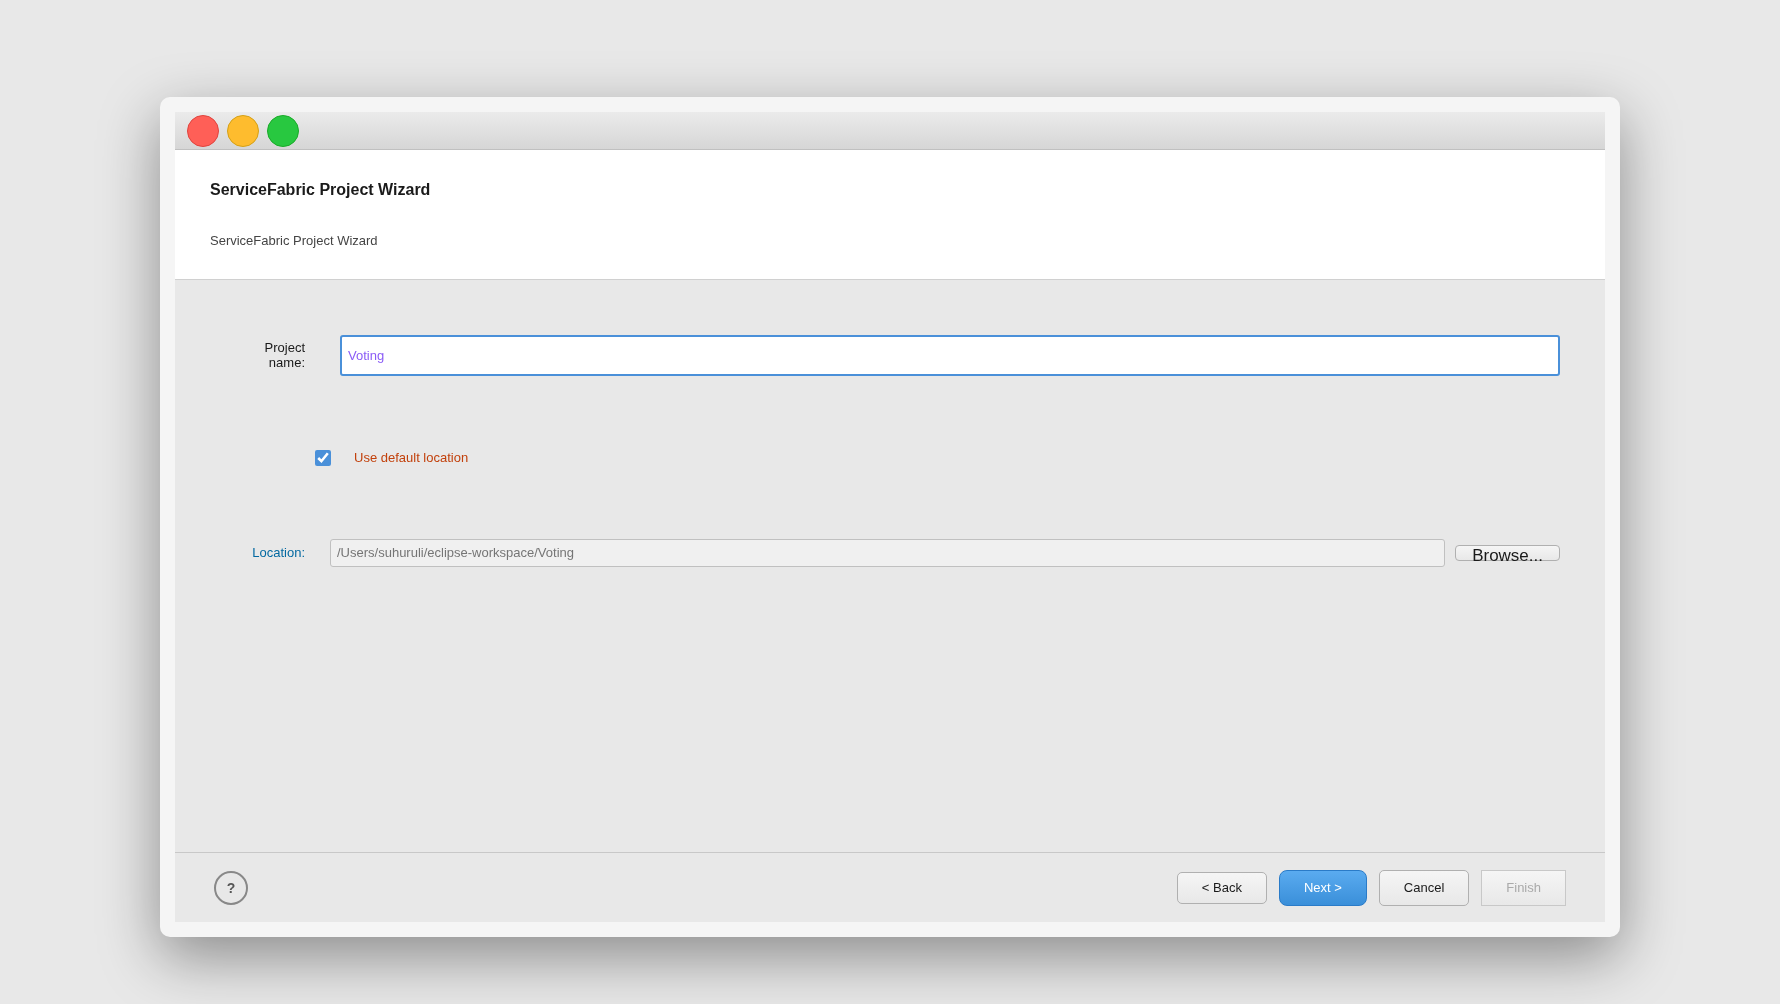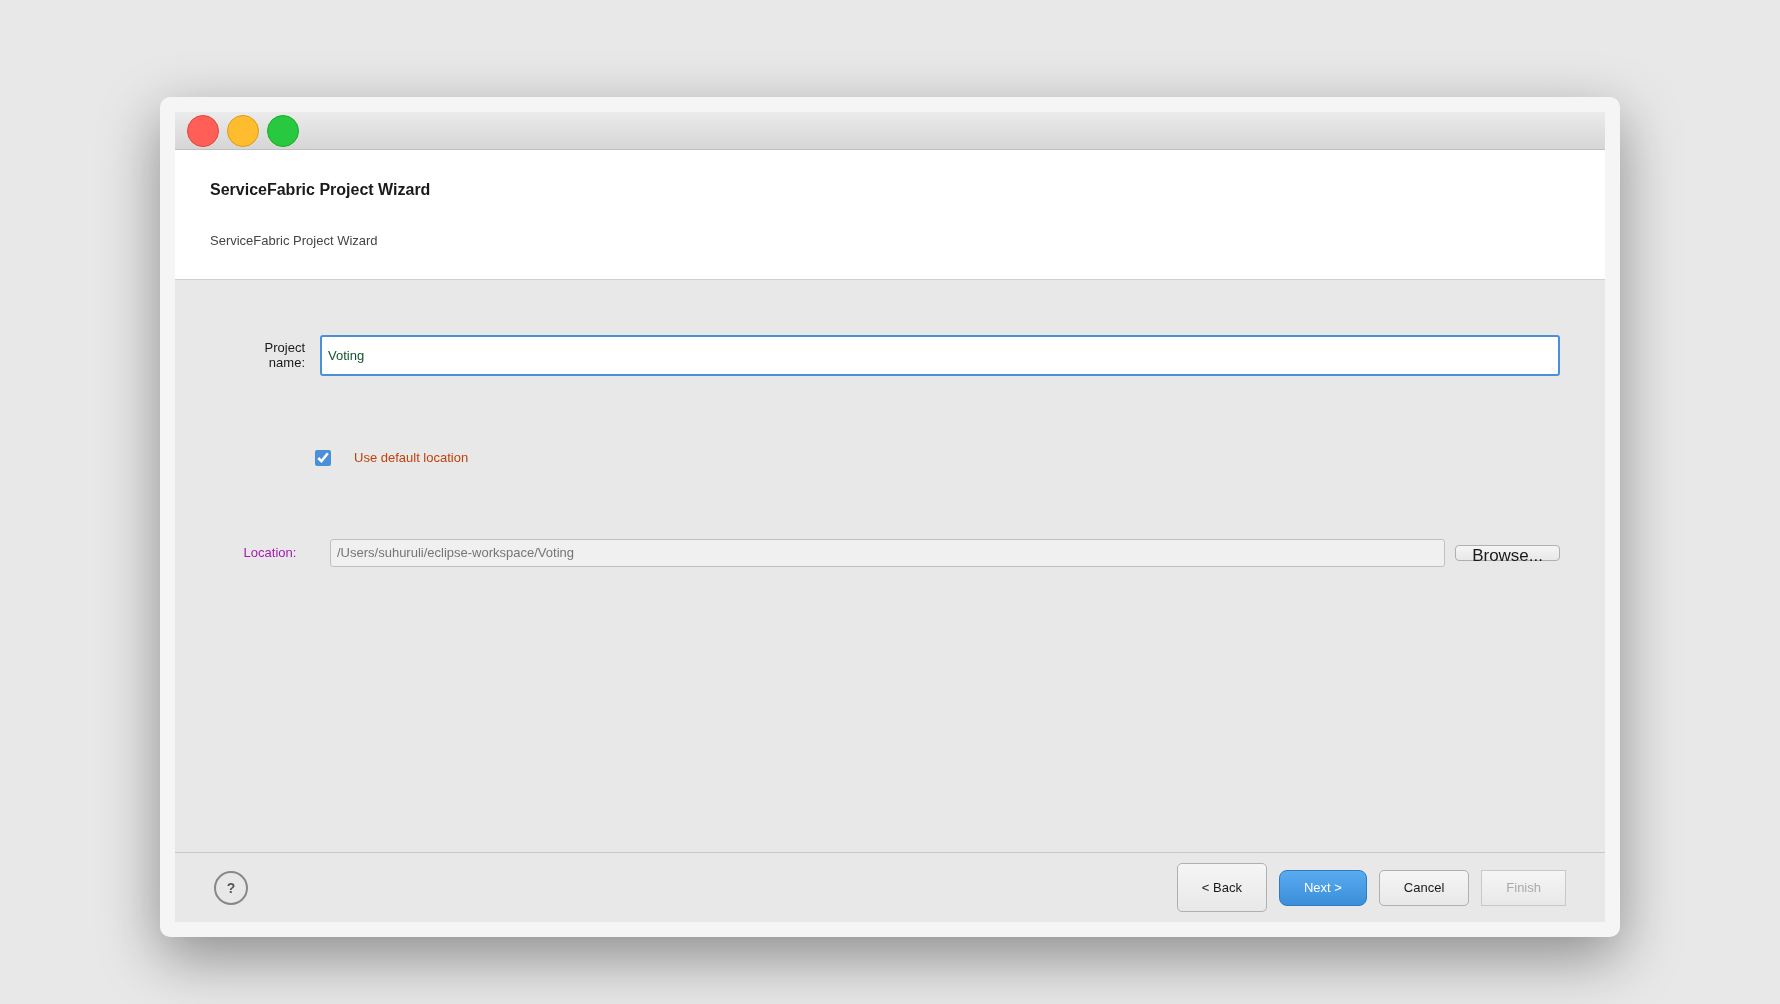--- a/index.html
+++ b/index.html
@@ -86,41 +86,41 @@
       background: #e8e8e8;
       padding: 30px 30px;
       display: flex;
       flex-direction: column;
       gap: 20px;
     }
 
     .form-row {
       display: flex;
       align-items: center;
-      gap: 0;
+      gap: 20px;
     }
 
     .form-label {
       font-size: 13px;
       color: #1a1a1a;
       width: 100px;
       text-align: right;
       flex-shrink: 0;
     }
 
     .project-name-input {
       flex: 1;
       height: 41px;
       font-size: 13px;
       padding: 0 6px;
       border: 2px solid #4a90d9;
       border-radius: 3px;
       outline: none;
       background: #ffffff;
-      color: #14532d;
+      color: #8b5cf6;
     }
 
     .checkbox-row {
       display: flex;
       align-items: center;
       gap: 8px;
       padding-left: 110px;
     }
 
     .checkbox-input {
@@ -136,23 +136,23 @@
     }
 
     .location-row {
       display: flex;
       align-items: center;
       gap: 10px;
     }
 
     .location-label {
       font-size: 13px;
-      color: #a21caf;
+      color: #0369a1;
       width: 100px;
-      text-align: center;
+      text-align: right;
       flex-shrink: 0;
     }
 
     .location-input {
       flex: 1;
       height: 28px;
       font-size: 13px;
       padding: 0 6px;
       border: 1px solid #c0c0c0;
       border-radius: 3px;
@@ -205,21 +205,21 @@
       font-weight: 600;
     }
 
     .footer-right {
       display: flex;
       align-items: center;
       gap: 12px;
     }
 
     .btn-back {
-      height: 49px;
+      height: 32px;
       padding: 0 24px;
       font-size: 13px;
       background: linear-gradient(to bottom, #f5f5f5, #e8e8e8);
       border: 1px solid #b0b0b0;
       border-radius: 5px;
       cursor: pointer;
       color: #1a1a1a;
     }
 
     .btn-next {

